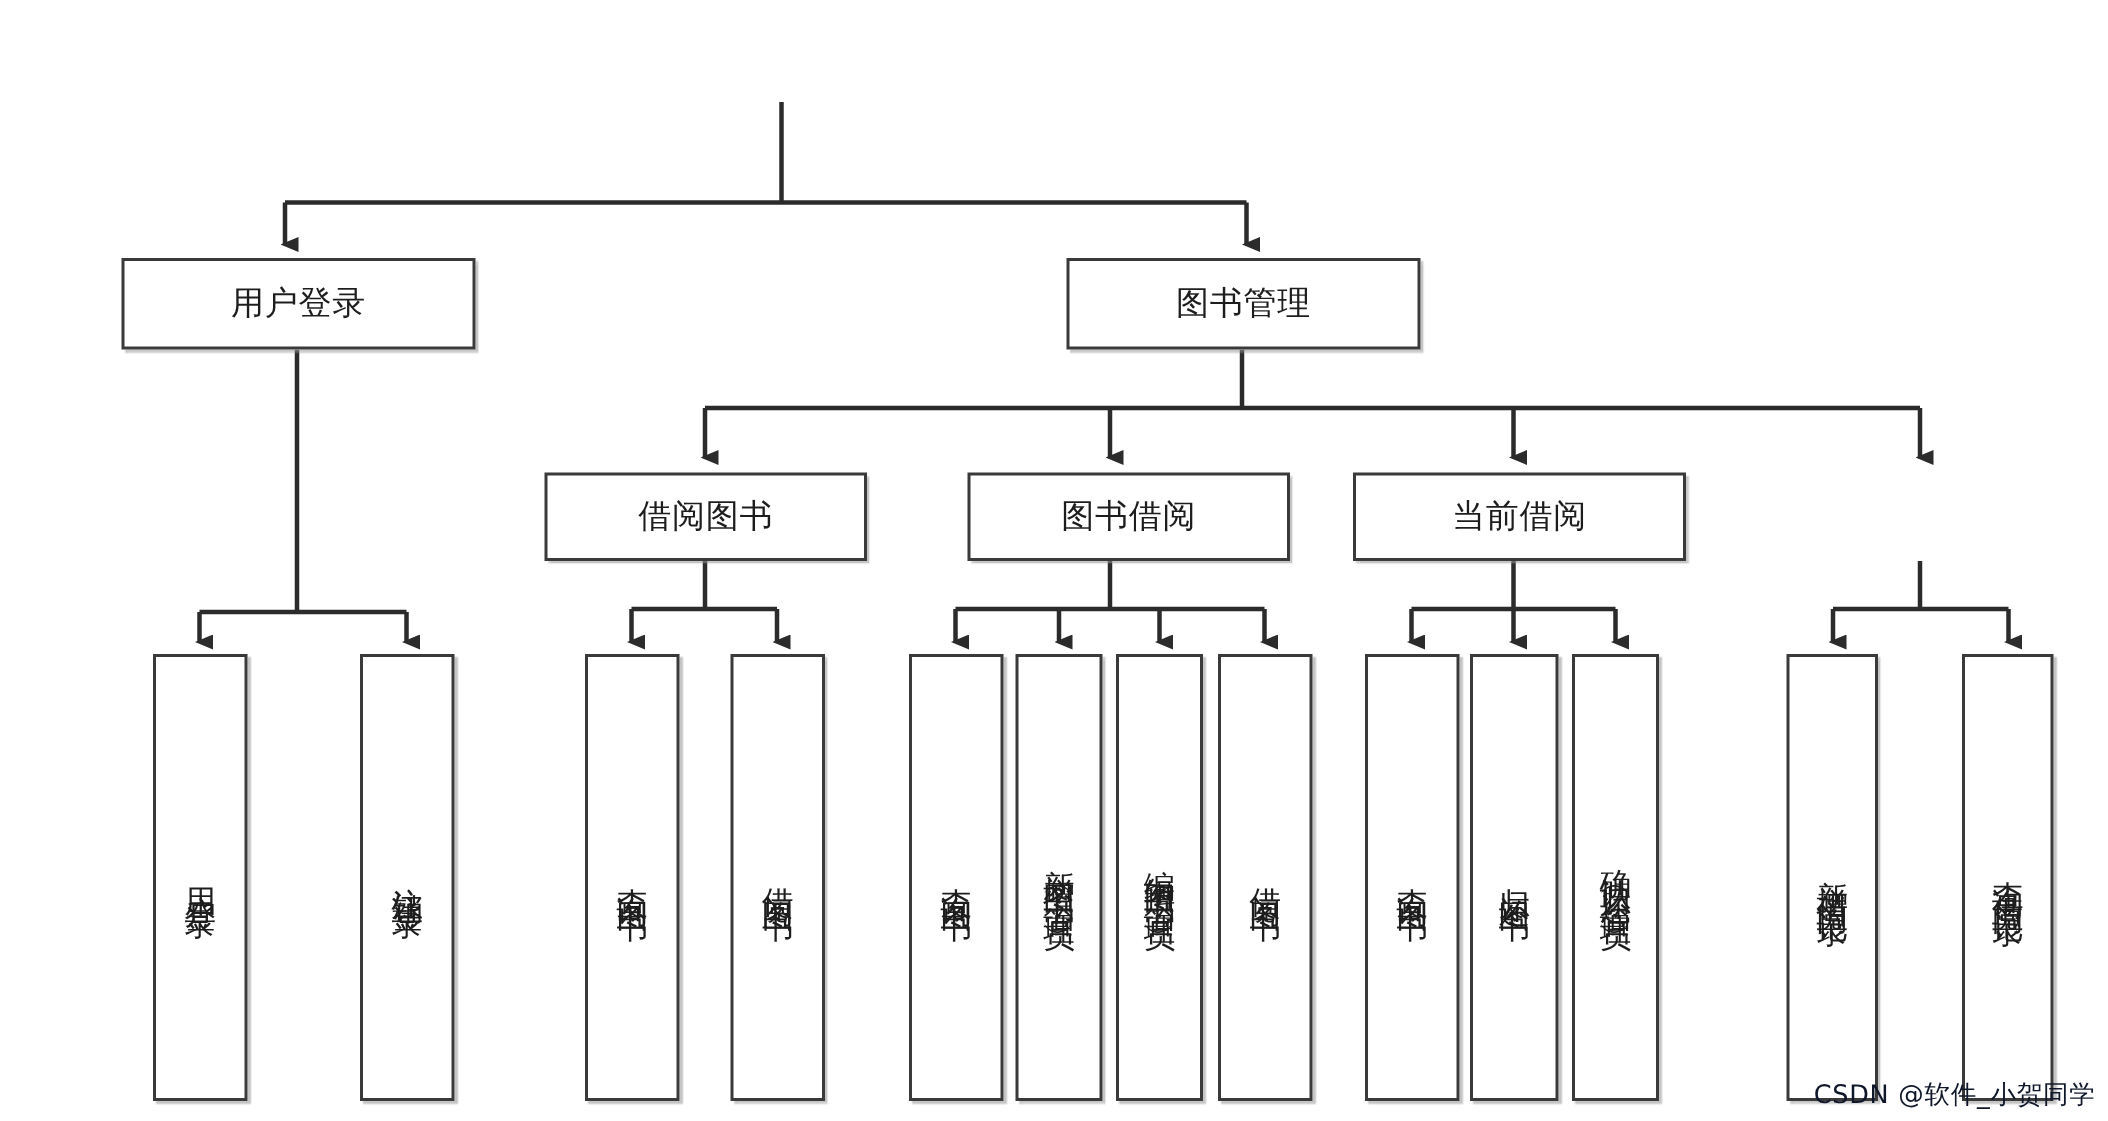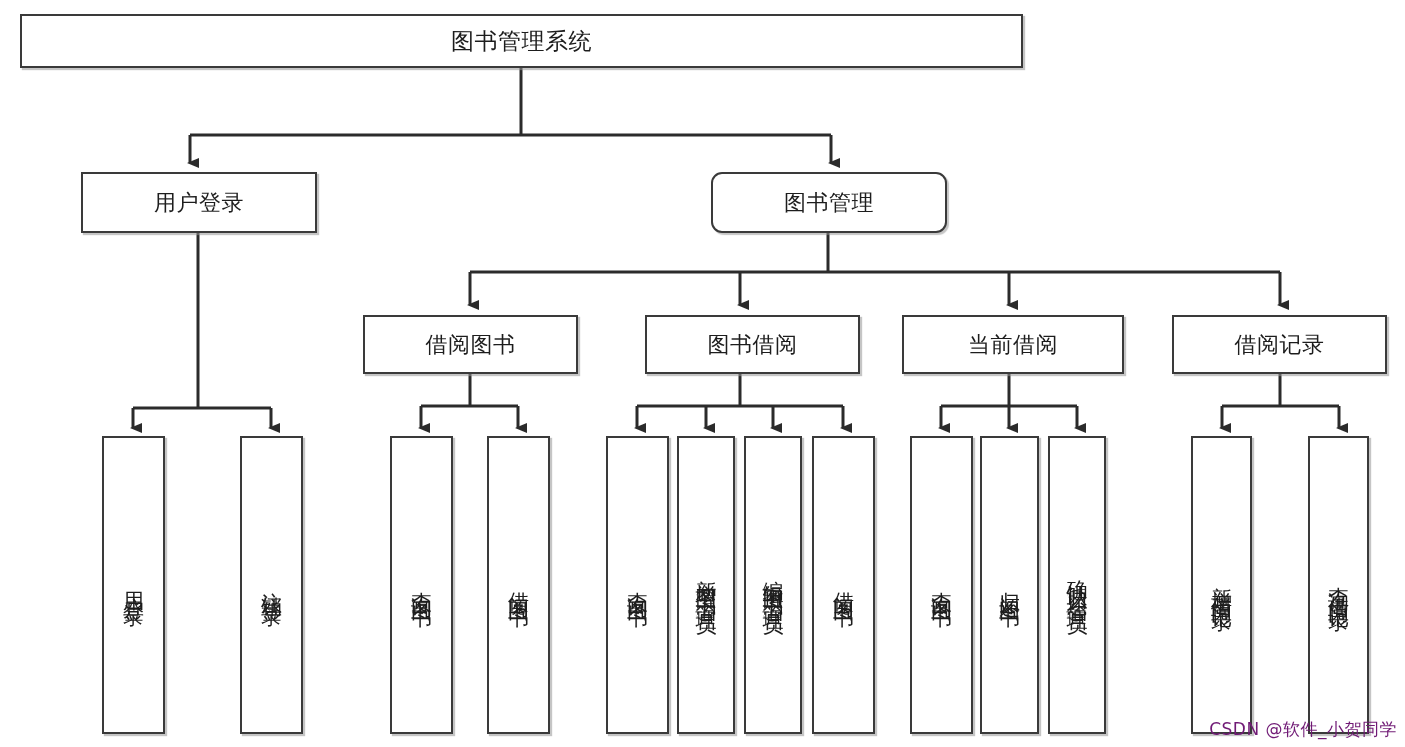--- a/index.html
+++ b/index.html
@@ -55,21 +55,21 @@
   }
   .node.lvl1 .label { font-size: 23px; }
   .node.lvl2 .label { font-size: 22px; }
   .node.lvl3 .label { font-size: 22px; }
 
   #watermark {
     position: absolute;
     right: 8px;
     bottom: 6px;
     font-size: 17px;
-    color: #701a75;
+    color: #0f172a;
     letter-spacing: 0.5px;
     white-space: nowrap;
     font-family: "DejaVu Sans", "Liberation Sans", sans-serif;
   }
 </style>
 </head>
 <body>
 
 <div id="canvas">
 
@@ -119,42 +119,36 @@
       <path d="M1009,406 L1009,428" marker-end="url(#arrow)"></path>
       <path d="M1077,406 L1077,428" marker-end="url(#arrow)"></path>
 
       <path d="M1280,374 L1280,406"></path>
       <path d="M1222,406 L1339,406"></path>
       <path d="M1222,406 L1222,428" marker-end="url(#arrow)"></path>
       <path d="M1339,406 L1339,428" marker-end="url(#arrow)"></path>
     </g>
   </svg>
 
-  <div class="node lvl1 shadowed" style="left:20px; top:14px; width:1003px; height:54px;">
-    <span class="label">图书管理系统</span>
-  </div>
 
   <div class="node lvl2 shadowed" style="left:81px; top:172px; width:236px; height:61px;">
     <span class="label">用户登录</span>
   </div>
-  <div class="node lvl2 shadowed" style="left:711px; top:172px; width:236px; height:61px;border-radius:11px;">
+  <div class="node lvl2 shadowed" style="left:711px; top:172px; width:236px; height:61px;">
     <span class="label">图书管理</span>
   </div>
 
   <div class="node lvl3 shadowed" style="left:363px; top:315px; width:215px; height:59px;">
     <span class="label">借阅图书</span>
   </div>
   <div class="node lvl3 shadowed" style="left:633px; top:315px; width:215px; height:59px;margin-left:12px;">
     <span class="label">图书借阅</span>
   </div>
   <div class="node lvl3 shadowed" style="left:902px; top:315px; width:222px; height:59px;">
     <span class="label">当前借阅</span>
-  </div>
-  <div class="node lvl3 shadowed" style="left:1172px; top:315px; width:215px; height:59px;">
-    <span class="label">借阅记录</span>
   </div>
 
   <div class="node vertical shadowed" style="left:102px; top:436px; width:63px; height:298px;">
     <span class="label">用户登录</span>
   </div>
   <div class="node vertical shadowed" style="left:240px; top:436px; width:63px; height:298px;">
     <span class="label">注销登录</span>
   </div>
 
   <div class="node vertical shadowed" style="left:390px; top:436px; width:63px; height:298px;">

